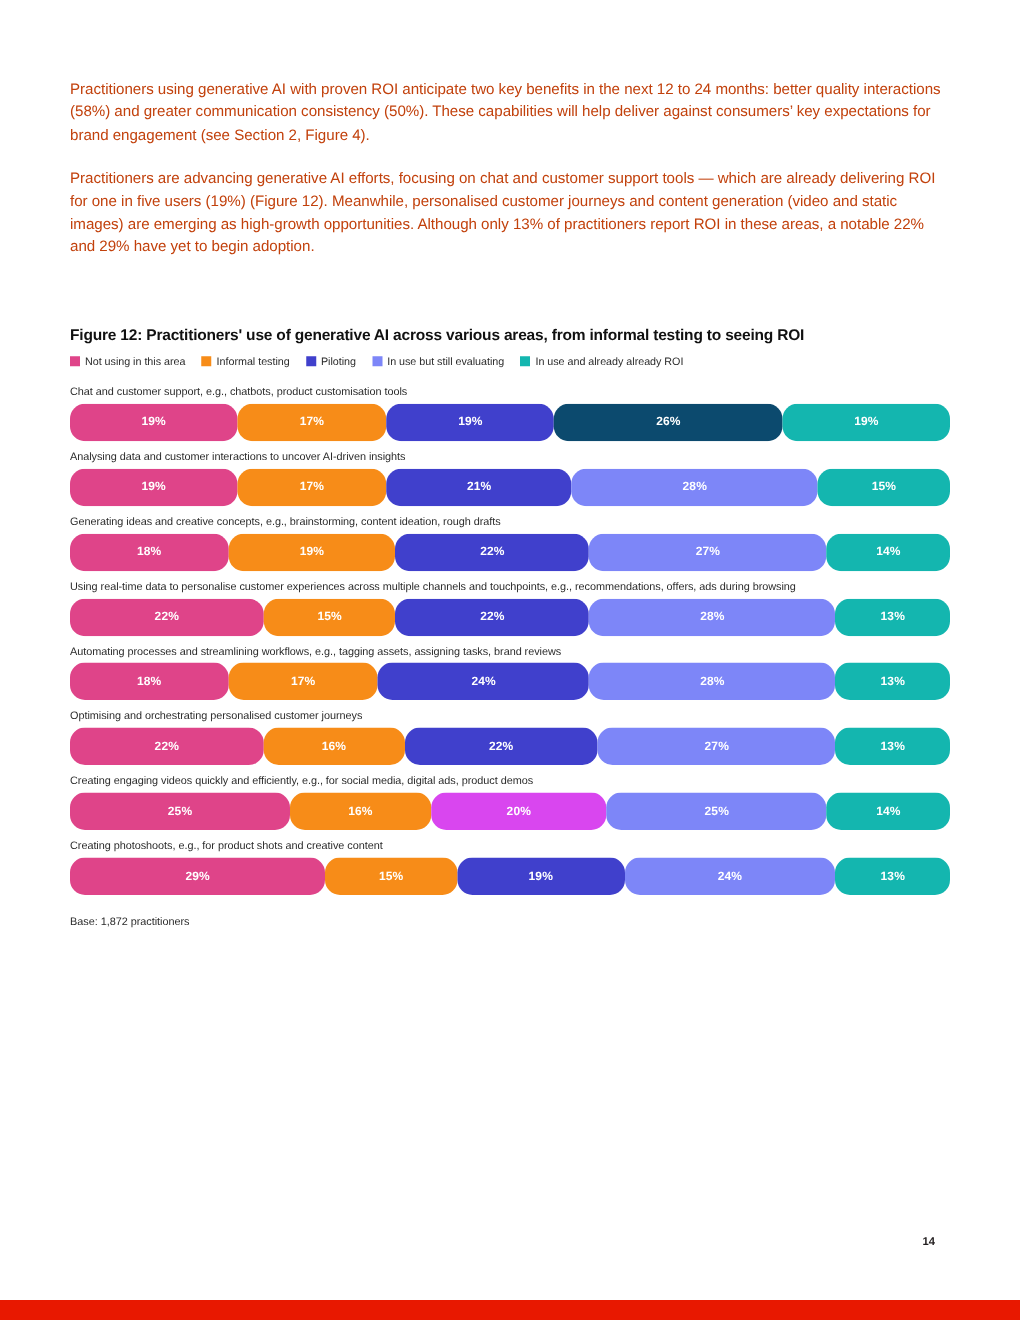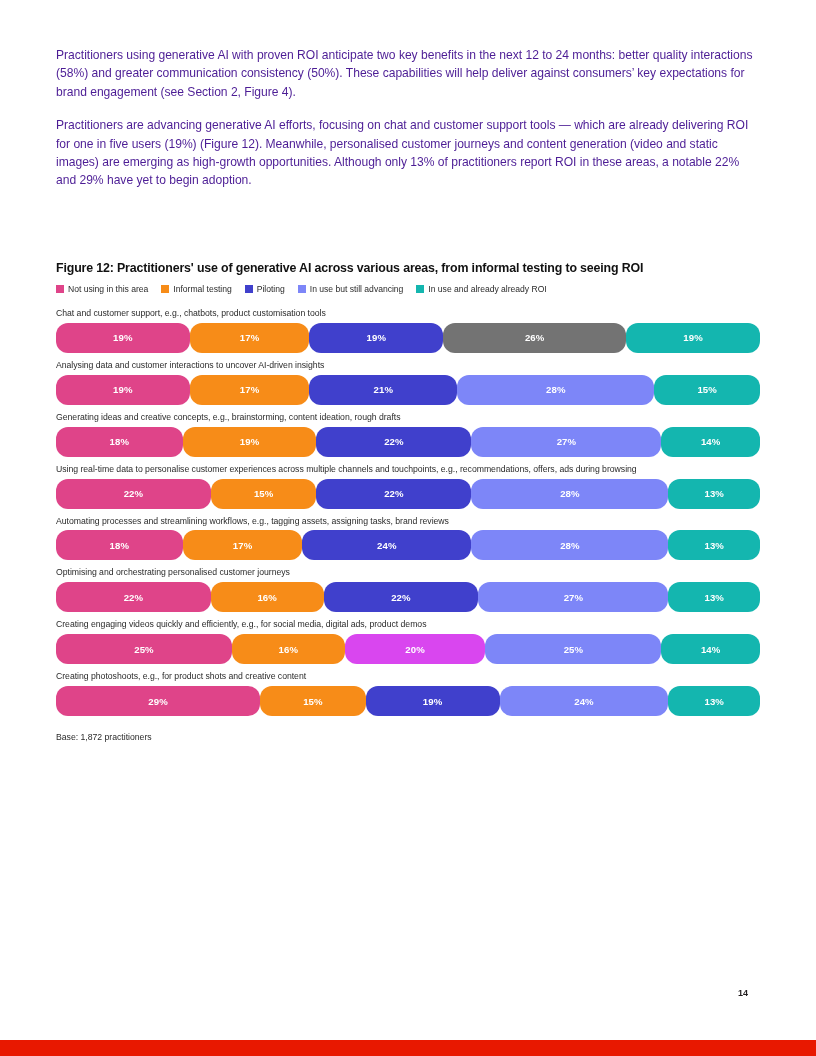--- a/index.html
+++ b/index.html
@@ -29,22 +29,22 @@
     font-size: 23.5px;
     line-height: 1.18;
     font-weight: bold;
     letter-spacing: -0.45px;
     margin: 0 0 22px 0;
     color: #111111;
   }
   p.body-text {
     font-size: 12.1px;
     line-height: 1.52;
-    margin: 0 0 15px 0;
-    color: #4c1d95;
+    margin: 16px 0 15px 0;
+    color: #c2410c;
     letter-spacing: -0.02px;
   }
   p.body-text.second {
     margin-bottom: 0;
   }
   .figure-block {
     position: absolute;
     left: 56px;
     top: 261px;
     width: 704px;
@@ -151,35 +151,35 @@
         <div class="legend-item">
           <span class="legend-swatch" style="background: rgb(247, 140, 24);"></span>
           <span class="legend-label">Informal testing</span>
         </div>
         <div class="legend-item">
           <span class="legend-swatch" style="background: rgb(64, 64, 204);"></span>
           <span class="legend-label">Piloting</span>
         </div>
         <div class="legend-item">
           <span class="legend-swatch" style="background: rgb(125, 134, 248);"></span>
-          <span class="legend-label">In use but still advancing</span>
+          <span class="legend-label">In use but still evaluating</span>
         </div>
         <div class="legend-item">
           <span class="legend-swatch" style="background: rgb(20, 182, 175);"></span>
           <span class="legend-label">In use and already already ROI</span>
         </div>
       </div>
     <div class="chart-rows">
         <div class="chart-row">
           <div class="row-label">Chat and customer support, e.g., chatbots, product customisation tools</div>
           <div class="bar">
             <div class="seg" style="background: rgb(223, 68, 137); flex: 0 0 19%;">19%</div>
             <div class="seg" style="background: rgb(247, 140, 24); flex: 0 0 17%;">17%</div>
             <div class="seg" style="background: rgb(64, 64, 204); flex: 0 0 19%;">19%</div>
-            <div class="seg" style="background: #737373; flex: 0 0 26%;">26%</div>
+            <div class="seg" style="background: #0c4a6e; flex: 0 0 26%;">26%</div>
             <div class="seg" style="background: rgb(20, 182, 175); flex: 0 0 19%;">19%</div>
           </div>
         </div>
         <div class="chart-row">
           <div class="row-label">Analysing data and customer interactions to uncover AI-driven insights</div>
           <div class="bar">
             <div class="seg" style="background: rgb(223, 68, 137); flex: 0 0 19%;">19%</div>
             <div class="seg" style="background: rgb(247, 140, 24); flex: 0 0 17%;">17%</div>
             <div class="seg" style="background: rgb(64, 64, 204); flex: 0 0 21%;">21%</div>
             <div class="seg" style="background: rgb(125, 134, 248); flex: 0 0 28%;">28%</div>

